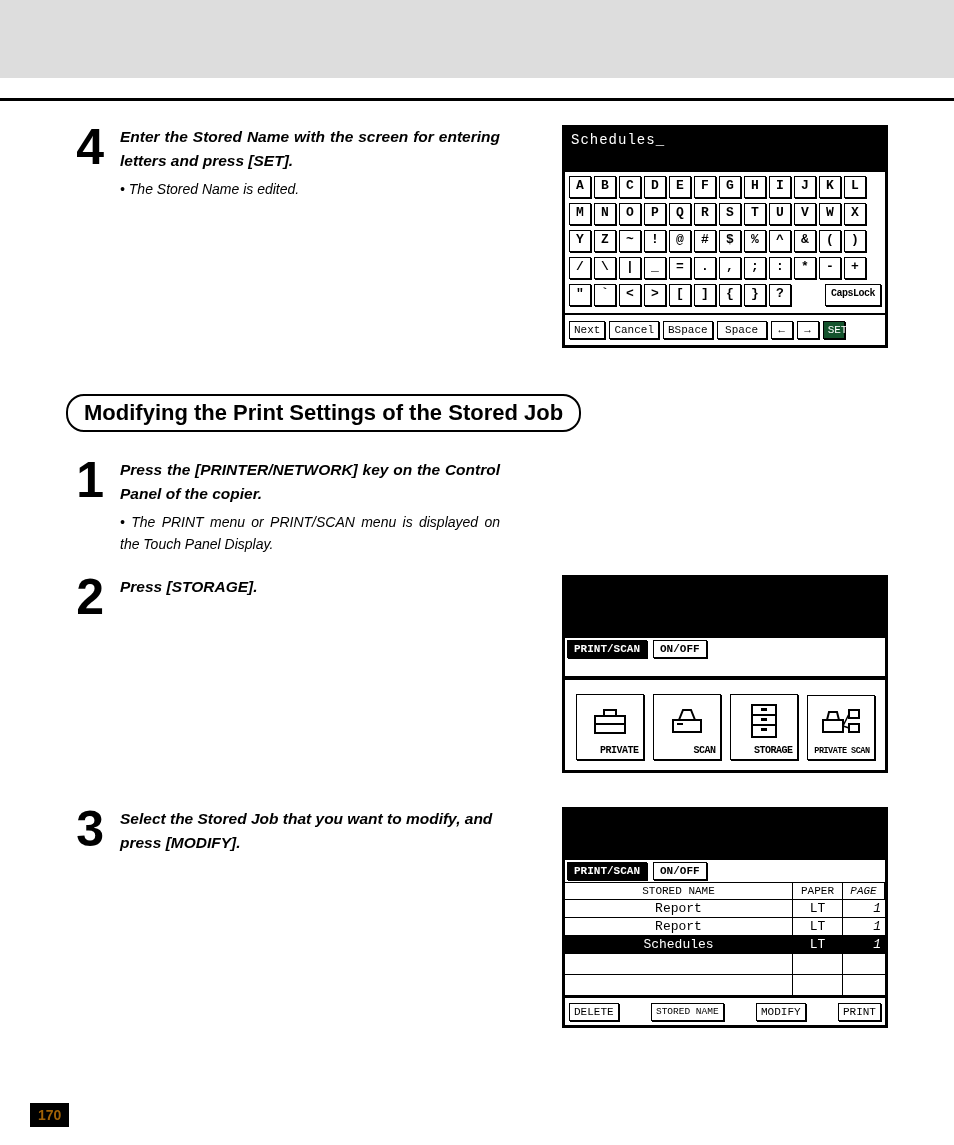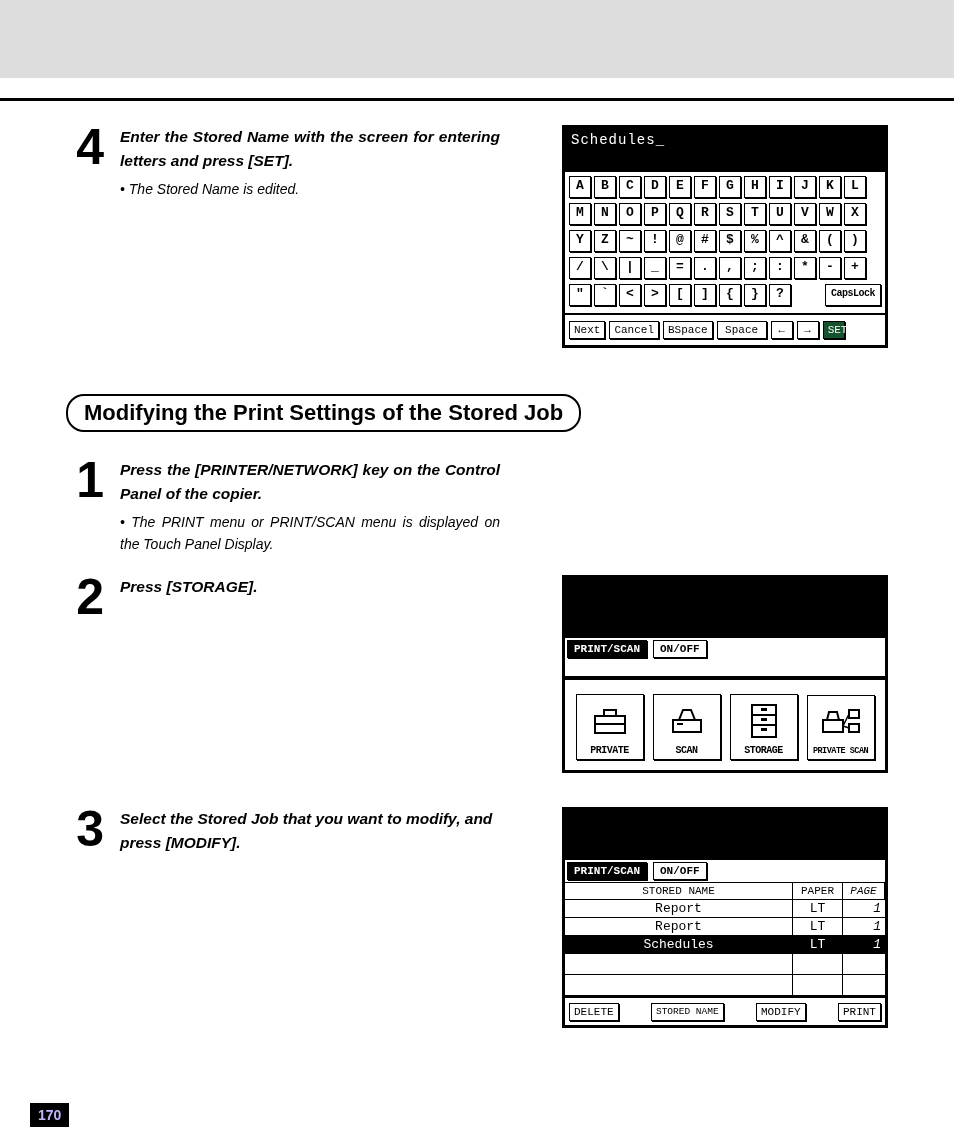--- a/index.html
+++ b/index.html
@@ -63,21 +63,21 @@
     border: 2px solid #000;
     border-radius: 18px;
     padding: 4px 16px;
     display: inline-block;
   }
   .page-num {
     position: absolute;
     left: 30px;
     bottom: 18px;
     background: #000;
-    color: #c4b5fd;
+    color: #a16207;
     font-weight: 700;
     font-size: 14px;
     padding: 4px 8px;
   }
   
   .screen {
     border: 3px solid #000;
     width: 326px;
     background: #fff;
     position: relative;
@@ -137,21 +137,21 @@
   }
   .tabbtn.active { background: #000; color: #fff; }
   .black-band { background: #000; height: 60px; }
   .icon-row {
     display: flex;
     justify-content: space-around;
     padding: 14px 6px 10px 6px;
     border-top: 2px solid #000;
     align-items: flex-end;
   }
-  .icon-cell { text-align: center; border:1.5px solid #000; padding:6px 4px 3px 4px; box-shadow:1px 1px 0 #000; width:68px;}
+  .icon-cell { text-align: right; border:1.5px solid #000; padding:6px 4px 3px 4px; box-shadow:1px 1px 0 #000; width:68px;}
   .icon-cell .lab {
     font-family:"Courier New",monospace;
     font-size:10px; font-weight:700;
     margin-top:4px;
     letter-spacing:-0.5px;
   }
   .ico { height:40px; display:flex; align-items:center; justify-content:center; }
   
   .tbl-head { display:flex; border-top:1.5px solid #000; border-bottom:1.5px solid #000; font-family:"Courier New",monospace; font-size:11px; }
   .tbl-head div { border-right:1.5px solid #000; padding:2px 4px; text-align:center; }

